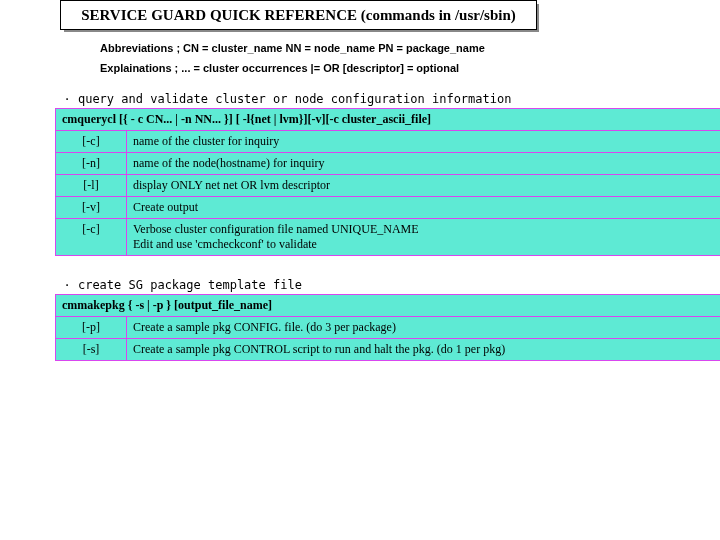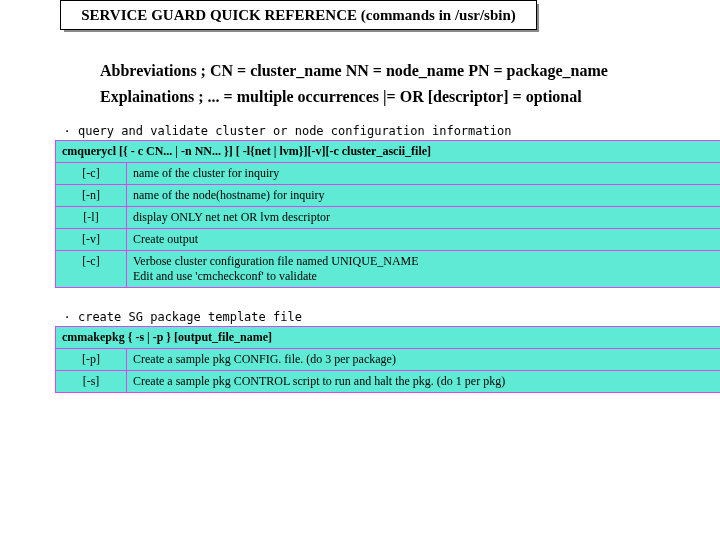--- a/index.html
+++ b/index.html
@@ -35,23 +35,23 @@
   height: 28px;
   background: #fff;
   border: 1px solid #000;
   text-align: center;
   line-height: 28px;
   font-weight: bold;
   font-size: 15px;
   font-family: "Times New Roman", serif;
 }
 .defs {
-  margin: 32px 60px 18px 100px;
-  font-family: Liberation Serif, serif;
-  font-size: 16px;
+  margin: 12px 60px 18px 100px;
+  font-family: Liberation Sans, sans-serif;
+  font-size: 11px;
   font-weight: bold;
 }
 .defs-row {
   margin-bottom: 8px;
 }
 .tbl {
   margin: 0 55px 22px 55px;
   border-collapse: collapse;
   width: 704px;
 }
@@ -82,21 +82,21 @@
 <body>
 
 <div class="page">
   <div class="title-wrap">
     <div class="title-shadow"></div>
     <div class="title-box">SERVICE GUARD QUICK REFERENCE (commands in /usr/sbin)</div>
   </div>
 
   <div class="defs">
     <div class="defs-row">Abbreviations ; CN = cluster_name NN = node_name PN = package_name</div>
-    <div class="defs-row">Explainations ; ... = multiple occurrences   |= OR [descriptor] = optional</div>
+    <div class="defs-row">Explainations ; ... = cluster occurrences   |= OR [descriptor] = optional</div>
   </div>
 
   <table class="tbl">
     <tbody>
         <tr class="caption-row">
           <td colspan="2">· query and validate cluster or node  configuration information</td>
         </tr>
     <tr class="cmd-row">
           <td colspan="2">cmquerycl [{ - c CN... | -n NN... }] [ -l{net | lvm}][-v][-c cluster_ascii_file]</td>
         </tr>

